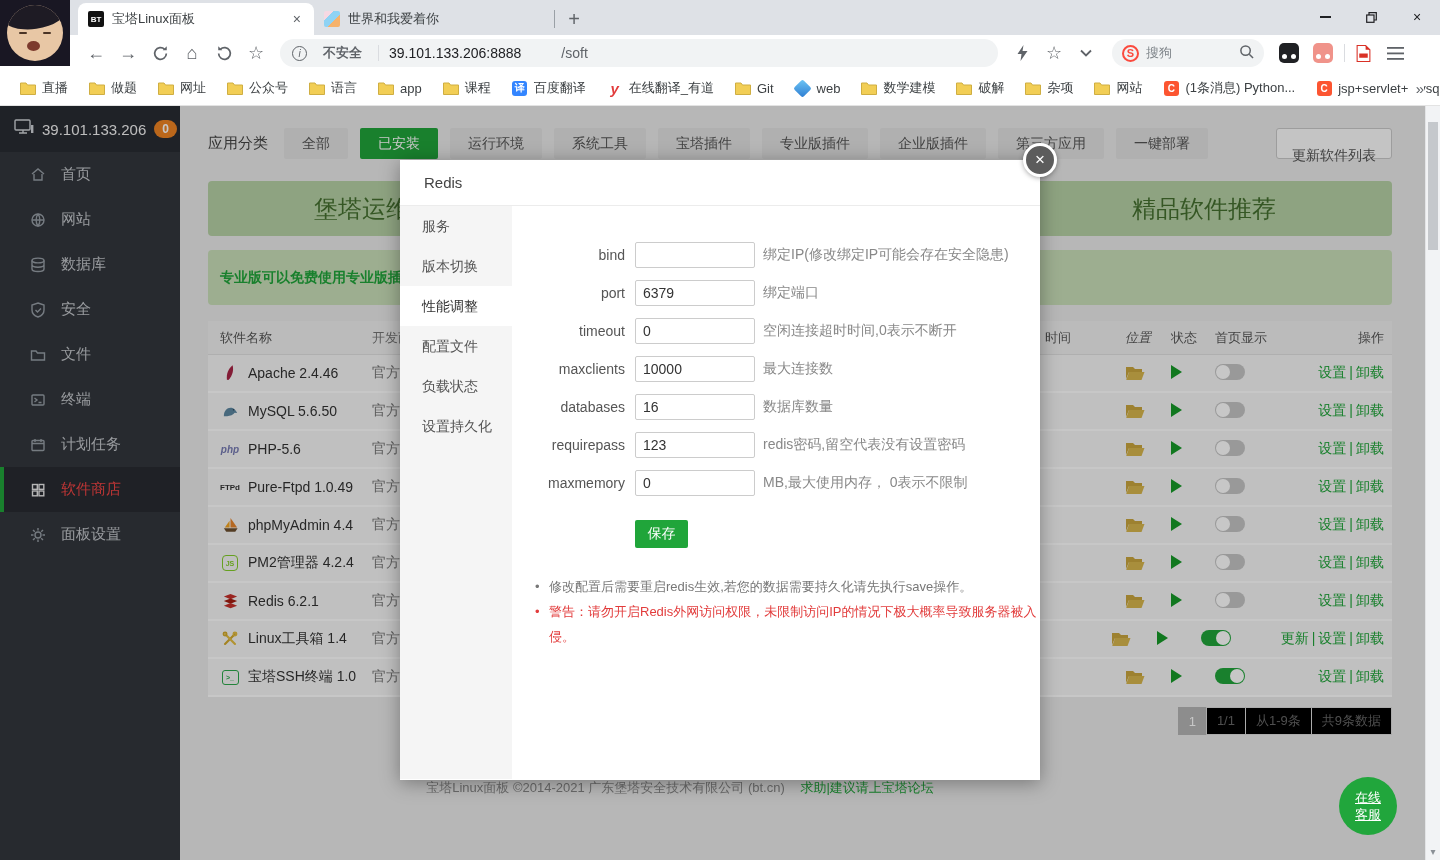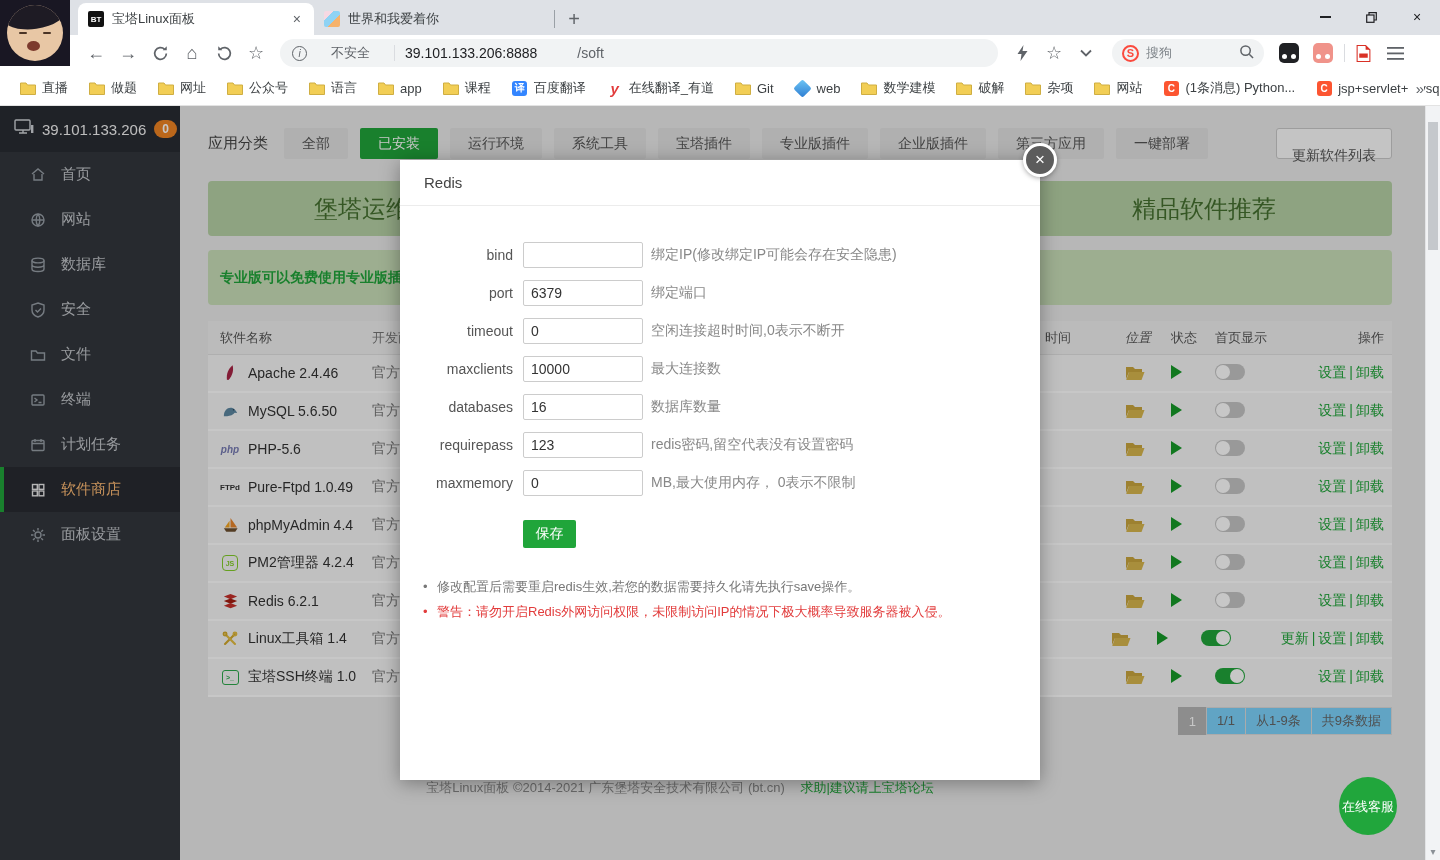--- a/index.html
+++ b/index.html
@@ -30,21 +30,21 @@
   .wbtn{width:46px;display:flex;align-items:center;justify-content:center;color:#202124;font-size:14px;}
   .minbar{display:block;width:11px;height:1.5px;background:#202124;}
 
   .toolbar{height:36px;background:#fff;display:flex;align-items:center;padding-left:82px;}
   .tbtn{width:28px;height:28px;display:flex;align-items:center;justify-content:center;
     color:#5f6368;font-size:18px;margin-right:4px;flex:0 0 auto;}
   .addr{height:28px;width:718px;background:#f1f3f4;border-radius:14px;display:flex;align-items:center;
     padding:0 12px;margin-left:6px;}
   .info-ic{width:15px;height:15px;border:1.4px solid #5f6368;border-radius:50%;color:#5f6368;
     font-size:10px;font-style:italic;display:flex;align-items:center;justify-content:center;flex:0 0 15px;}
-  .sec-label{font-size:13px;color:#5f6368;margin:0 24px;}
+  .sec-label{font-size:13px;color:#5f6368;margin:0 16px;font-weight:bold;}
   .addr-div{width:1px;height:16px;background:#dadce0;margin-right:10px;}
   .url-host{font-size:14px;color:#202124;}
   .url-path{font-size:14px;color:#5f6368;padding-left:40px;}
   .right-cluster{display:flex;align-items:center;margin-left:10px;}
   .sogou{height:28px;width:152px;border-radius:14px;background:#f1f3f4;display:flex;align-items:center;
     padding:0 10px;margin:0 8px;}
   .sogou-logo{width:17px;height:17px;border:2px solid #fb4a3e;border-radius:50%;color:#fb4a3e;
     font-size:11px;font-weight:bold;display:flex;align-items:center;justify-content:center;flex:0 0 17px;}
   .sogou-word{font-size:13px;color:#80868b;margin-left:7px;flex:1;}
   .ext{width:20px;height:20px;border-radius:5px;position:relative;margin:0 7px;flex:0 0 20px;}
@@ -71,21 +71,21 @@
   
   .page{position:absolute;top:106px;left:0;right:0;bottom:0;background:#ebebeb;overflow:hidden;}
 
   .sidebar{position:absolute;left:0;top:0;bottom:0;width:180px;background:#33373d;z-index:1;}
   .ipbar{height:46px;background:#282c33;display:flex;align-items:center;padding:0 14px;}
   .ip-txt{font-size:15px;color:#f2f2f2;margin:0 8px;flex:1;}
   .badge{background:#ef8423;color:#fff;font-size:12px;font-weight:bold;border-radius:10px;padding:2px 8px;}
   .menu-item{height:45px;display:flex;align-items:center;padding-left:24px;border-left:4px solid transparent;
     color:#c3c6cb;font-size:15px;}
   .menu-item .mi{width:20px;height:20px;margin-right:13px;display:flex;align-items:center;justify-content:center;}
-  .menu-item.active{border-left-color:#20a53a;background:#282b31;color:#fdba74;}
+  .menu-item.active{border-left-color:#20a53a;background:#282b31;color:#ef4444;}
   .mi svg{stroke:#979ea6;fill:none;stroke-width:1.4;}
   .menu-item.active .mi svg{stroke:#e9e9e9;}
 
   .content{margin-left:180px;padding:22px 48px 0 28px;}
   .catbar{display:flex;align-items:center;}
   .catlabel{font-size:15px;color:#444;margin-right:16px;}
   .catbtn{height:31px;line-height:31px;padding:0 18px;background:#e2e2e2;color:#555;font-size:14px;
     margin-right:12px;border-radius:2px;white-space:nowrap;text-align:right;}
   .catbtn.active{background:#20a53a;color:#fff;}
   .refresh-btn{margin-left:auto;margin-right:0;height:31px;line-height:29px;padding:12px 15px;background:#fbfbfb;
@@ -115,21 +115,21 @@
   .appicon{width:20px;height:20px;margin-right:8px;flex:0 0 20px;display:flex;align-items:center;justify-content:center;}
   .folder-ic svg{display:block;}
   .play-ic{display:inline-block;width:0;height:0;border-left:11px solid #179a28;
     border-top:7px solid transparent;border-bottom:7px solid transparent;}
   .toggle{width:30px;height:16px;border-radius:8px;background:#c4c4c4;position:relative;display:inline-block;}
   .toggle::after{content:"";position:absolute;width:14px;height:14px;border-radius:50%;background:#fff;top:1px;left:1px;}
   .toggle.on{background:#20a53a;}
   .toggle.on::after{left:auto;right:1px;}
 
   .pagerow{display:flex;justify-content:flex-end;margin-top:10px;}
-  .pcell{height:28px;line-height:26px;padding:0 10px;background:#7dd3fc;border:1px solid #dcdcdc;
+  .pcell{height:28px;line-height:26px;padding:0 10px;background:#000000;border:1px solid #dcdcdc;
     font-size:13px;color:#666;margin-left:-1px;}
   .pcell.cur{background:#b5b5b5;color:#fff;border-color:#b5b5b5;line-height:28px;}
 
   .footer{margin-top:44px;text-align:center;font-size:13px;color:#888;padding-right:240px;}
   .footer a{color:#20a53a;text-decoration:none;margin-left:12px;}
 
   
   .overlay{position:absolute;inset:0;background:rgba(0,0,0,.22);z-index:10;}
   .modal{position:absolute;left:400px;top:54px;width:640px;height:620px;background:#fff;z-index:20;
     box-shadow:0 3px 18px rgba(0,0,0,.35);}
@@ -149,22 +149,22 @@
     font-size:14px;color:#333;font-family:inherit;}
   .fhint{margin-left:8px;font-size:14px;color:#888;}
   .savebtn{display:block;margin:24px 0 0 123px;width:53px;height:28px;background:#20a53a;color:#fff;
     border:none;border-radius:2px;font-size:14px;font-family:inherit;}
   .notes{margin:26px 0 0 23px;list-style:none;padding:0;}
   .notes li{font-size:13px;color:#777;line-height:25px;position:relative;padding-left:14px;}
   .notes li::before{content:"\2022";position:absolute;left:0;}
   .notes li.warn{color:#e23c3c;}
 
   .support{position:absolute;right:43px;bottom:25px;width:58px;height:58px;border-radius:50%;background:#21a63c;
-    color:#fff;z-index:30;display:flex;flex-direction:row;align-items:center;justify-content:center;
-    font-size:13px;line-height:17px;}
+    color:#fff;z-index:30;display:flex;flex-direction:column;align-items:center;justify-content:center;
+    font-size:13px;line-height:17px;text-decoration:underline;}
 
   .vscroll{position:absolute;right:0;top:0;bottom:0;width:15px;background:#f2f3f5;border-left:1px solid #e3e4e6;z-index:40;}
   .vthumb{position:absolute;top:16px;left:2px;right:2px;height:128px;background:#c5c8cc;}
   .varrow{position:absolute;bottom:3px;left:0;right:0;text-align:center;color:#8b9096;font-size:10px;}
 </style>
 </head>
 <body>
 
 <div class="screen">
 
@@ -735,20 +735,28 @@
         <a>求助|建议请上宝塔论坛</a>
       </div>
     </main>
 
     <div class="overlay"></div>
 
     <div class="modal">
       <div class="mclose">×</div>
       <div class="mhead">Redis</div>
       <div class="mbody">
+        <div class="mtabs">
+          <div class="mtab">服务</div>
+          <div class="mtab">版本切换</div>
+          <div class="mtab active">性能调整</div>
+          <div class="mtab">配置文件</div>
+          <div class="mtab">负载状态</div>
+          <div class="mtab">设置持久化</div>
+        </div>
         <div class="mform">
           <div class="frow">
             <span class="flabel">bind</span>
             <input class="inp" value="" style="">
             <span class="fhint">绑定IP(修改绑定IP可能会存在安全隐患)</span>
           </div>
           <div class="frow">
             <span class="flabel">port</span>
             <input class="inp" value="6379" style="">
             <span class="fhint">绑定端口</span>

